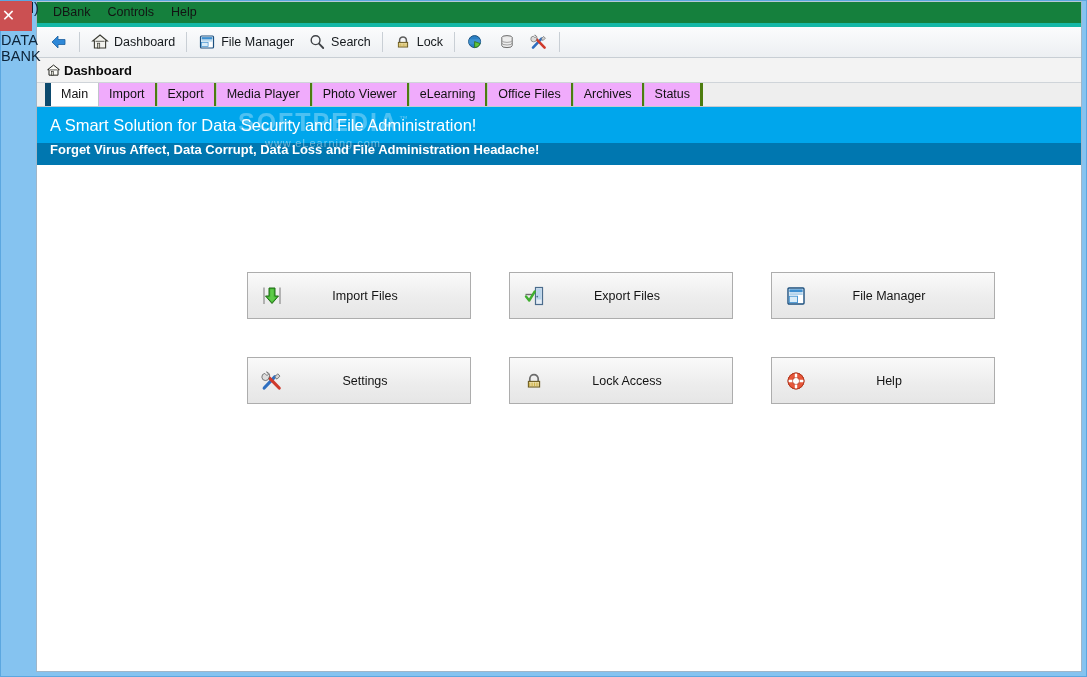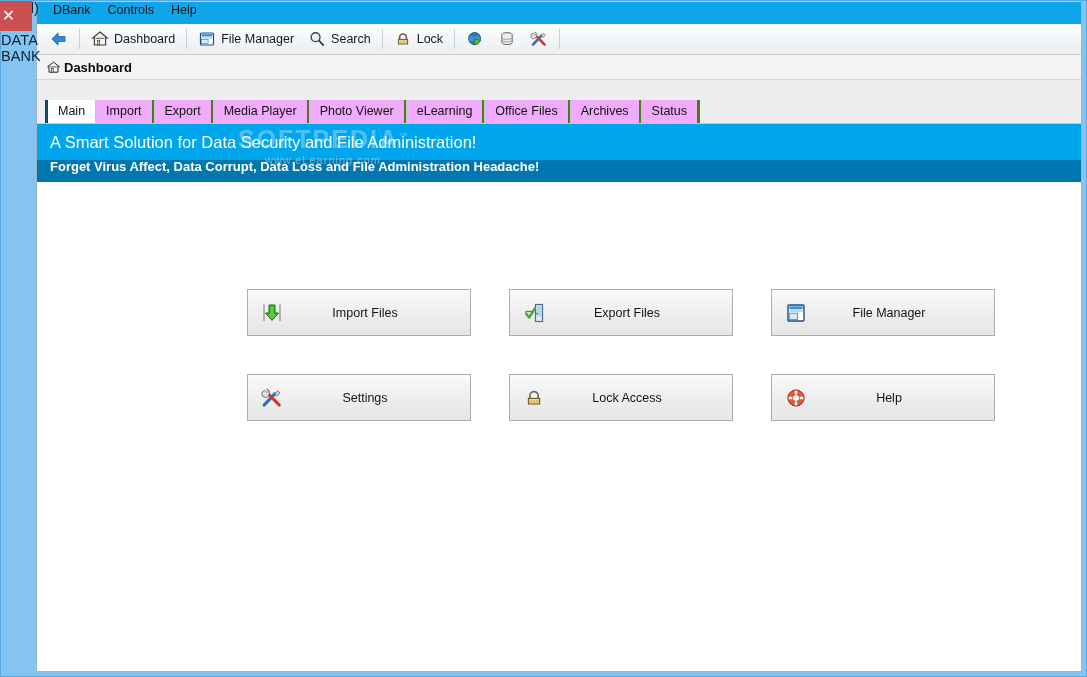--- a/index.html
+++ b/index.html
@@ -117,24 +117,24 @@
     border: 1px solid #9fb6c9;
     border-top: 1px solid #b7c8d6;
     display: flex;
     flex-direction: column;
     overflow: hidden;
   }
 
   
   .menubar {
     flex: 0 0 21px;
-    background: #0ea5e9;
-    border-bottom: 1px solid #14b8a6;
-    display: flex;
-    align-items: flex-start;
+    background: #15803d;
+    border-bottom: 4px solid #14b8a6;
+    display: flex;
+    align-items: center;
     padding-left: 8px;
   }
   .menu-item {
     font-size: 12.5px;
     color: #131313;
     padding: 2px 9px 3px 8px;
     line-height: 1;
     white-space: nowrap;
   }
 
@@ -210,23 +210,22 @@
     padding: 0 10px;
     border-left: 1px solid #c0c5cb;
     border-right: 3px solid #4d7c0f;
     margin-right: -1px;
     background: #f0abfc;
     box-sizing: border-box;
     white-space: nowrap;
   }
   .tab.active {
     background: #ffffff;
-    border-left: 3px solid #0c4a6e;
+    border-left: 6px solid #0c4a6e;
     border-right: 1px solid #c0c5cb;
-    margin-top: 20px;
   }
 
   
   .banner-wrap {
     position: relative;
     flex: 0 0 auto;
   }
   .banner-top {
     height: 36px;
     background: #00a6ec;

